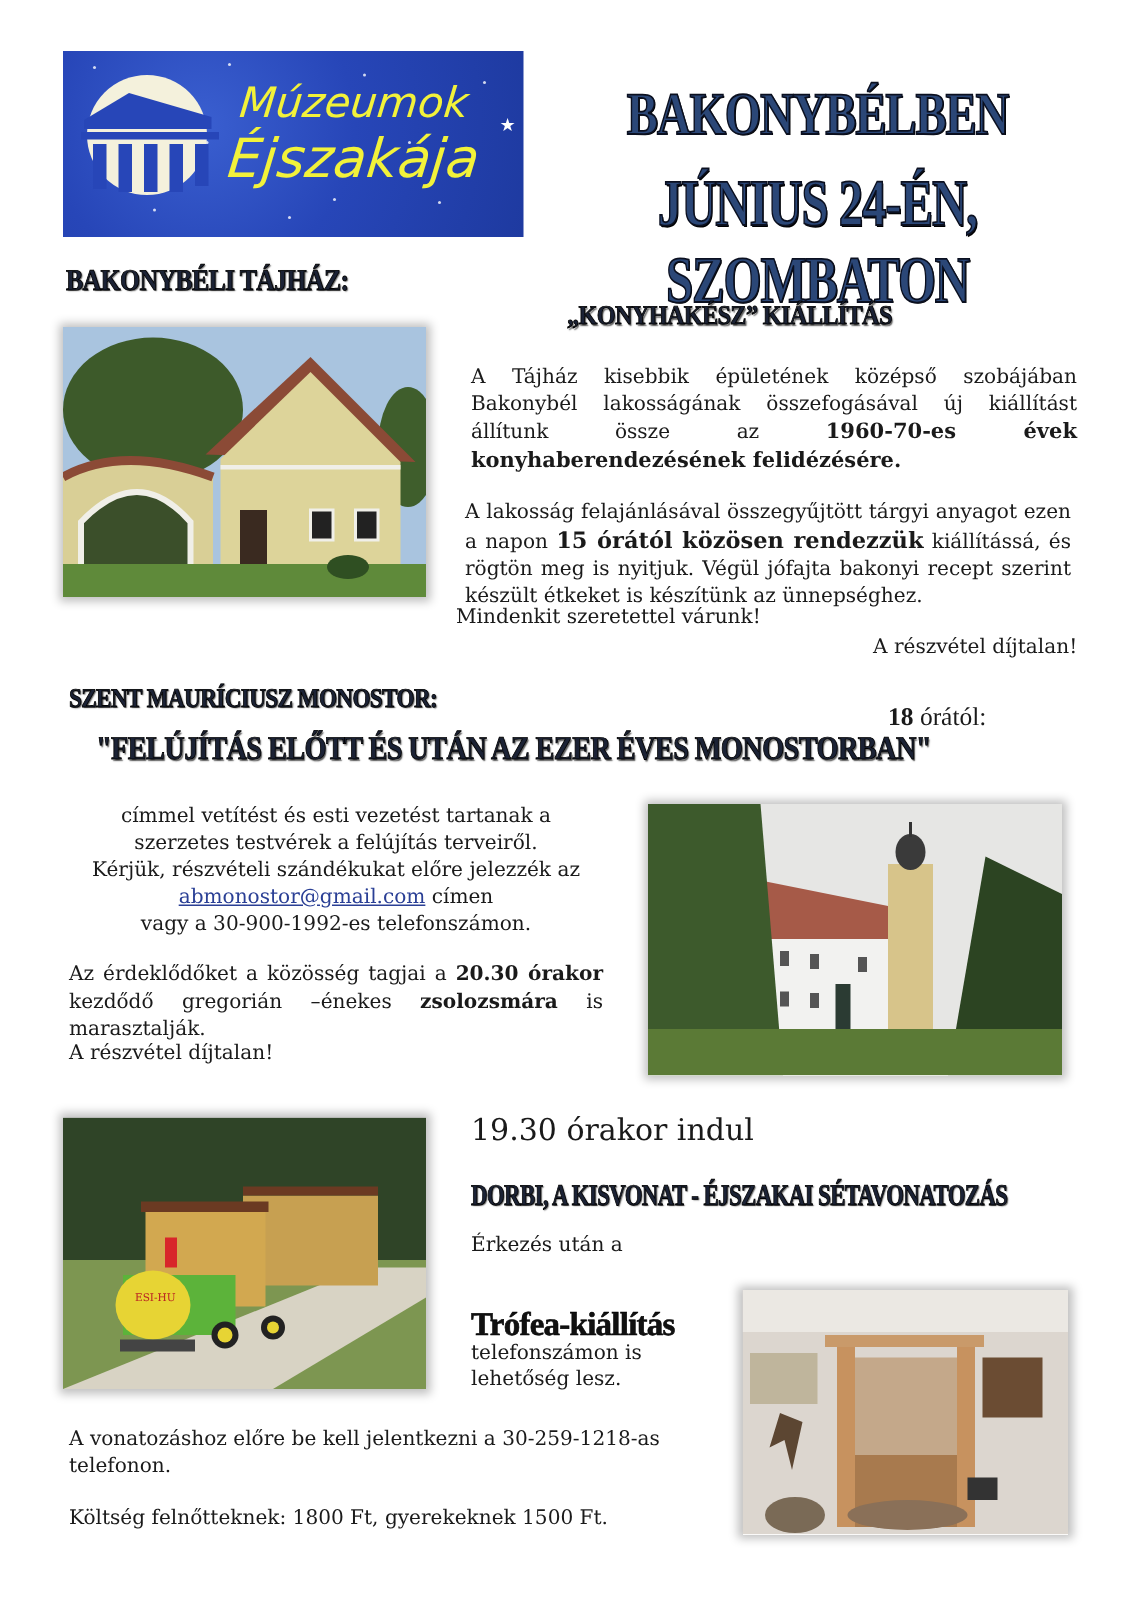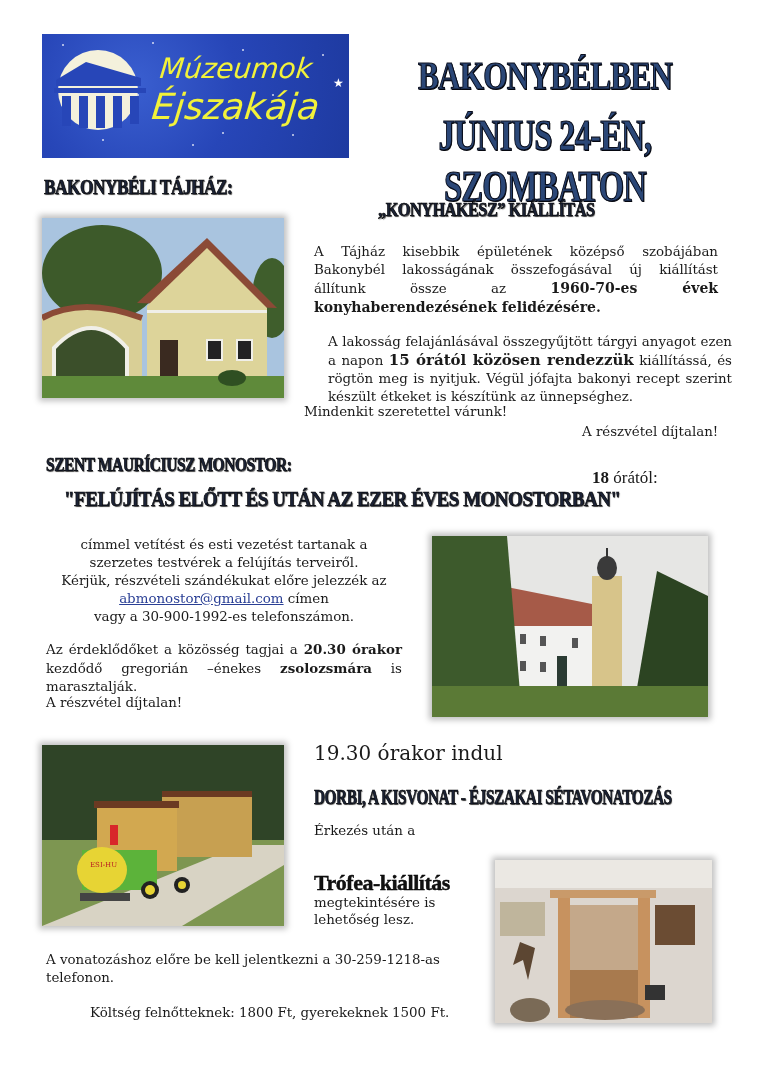--- a/index.html
+++ b/index.html
@@ -92,21 +92,21 @@
     <rect x="165" y="122" width="15" height="20" fill="#222" stroke="#f0efe8" stroke-width="2"></rect>
     <rect x="195" y="122" width="15" height="20" fill="#222" stroke="#f0efe8" stroke-width="2"></rect>
     <rect x="0" y="158" width="242" height="22" fill="#5f8a3a"></rect>
     <ellipse cx="190" cy="160" rx="14" ry="8" fill="#2f4f22"></ellipse>
   </svg>
 </div>
 
 <div class="abs p just" style="left:314px;top:243px;width:404px;">
   <span>A Tájház kisebbik épületének középső szobájában Bakonybél lakosságának összefogásával új kiállítást állítunk össze az </span><b style="font-size:14px">1960-70-es évek konyhaberendezésének felidézésére.</b>
 </div>
-<div class="abs p just" style="left:328px;top:333px;width:404px;">
+<div class="abs p just" style="left:310px;top:333px;width:404px;">
   <span>A lakosság felajánlásával összegyűjtött tárgyi anyagot ezen a napon </span><b style="font-size:15px">15 órától közösen rendezzük</b><span> kiállítássá, és rögtön meg is nyitjuk. Végül jófajta bakonyi recept szerint készült étkeket is készítünk az ünnepséghez.</span>
 </div>
 <div class="abs p" style="left:304px;top:403px;">Mindenkit szeretettel várunk!</div>
 <div class="abs p" style="left:582px;top:423px;">A részvétel díjtalan!</div>
 
 <div class="abs sec sec3">SZENT MAURÍCIUSZ MONOSTOR:</div>
 <div class="abs time18"><b>18</b><span> órától:</span></div>
 <div class="abs sec sec4">"FELÚJÍTÁS ELŐTT ÉS UTÁN AZ EZER ÉVES MONOSTORBAN"</div>
 
 <div class="abs p center" style="left:44px;top:536px;width:360px;">
@@ -164,21 +164,21 @@
   </svg>
 </div>
 
 <div class="abs" style="left:314px;top:741px;font-size:20px;font-weight:normal;">19.30 órakor indul</div>
 <div class="abs sec sec5">DORBI, A KISVONAT - ÉJSZAKAI SÉTAVONATOZÁS</div>
 <div class="abs p" style="left:314px;top:822px;">
   <div>Érkezés után a</div>
 </div>
 <div class="abs sec sec6">Trófea-kiállítás</div>
 <div class="abs p" style="left:314px;top:894px;line-height:17px;">
-  <div>megtekintésére is</div>
+  <div>telefonszámon is</div>
   <div>lehetőség lesz.</div>
 </div>
 
 <div class="abs photo" style="left:495px;top:860px;width:217px;height:163px;">
   <svg width="217" height="163" viewBox="0 0 217 163">
     <rect width="217" height="163" fill="#dcd6cf"></rect>
     <rect x="0" y="0" width="217" height="28" fill="#ebe8e3"></rect>
     <rect x="55" y="30" width="106" height="8" fill="#c99a6a"></rect>
     <rect x="63" y="38" width="12" height="120" fill="#c7925f"></rect>
     <rect x="143" y="38" width="12" height="120" fill="#c7925f"></rect>
@@ -187,13 +187,13 @@
     <rect x="5" y="42" width="45" height="34" fill="#bfb59c"></rect>
     <polygon points="25,82 40,88 33,120 28,100 18,105" fill="#5c4632"></polygon>
     <rect x="160" y="45" width="40" height="40" fill="#6b4c33"></rect>
     <rect x="150" y="125" width="20" height="15" fill="#333"></rect>
     <ellipse cx="35" cy="150" rx="20" ry="12" fill="#7a6a56"></ellipse>
     <ellipse cx="110" cy="150" rx="40" ry="10" fill="#8a7058"></ellipse>
   </svg>
 </div>
 
 <div class="abs p" style="left:46px;top:951px;width:400px;">A vonatozáshoz előre be kell jelentkezni a 30-259-1218-as telefonon.</div>
-<div class="abs p" style="left:46px;top:1004px;margin-left:44px;">Költség felnőtteknek: 1800 Ft, gyerekeknek 1500 Ft.</div>
+<div class="abs p" style="left:46px;top:1004px;">Költség felnőtteknek: 1800 Ft, gyerekeknek 1500 Ft.</div>
 
 </body></html>

